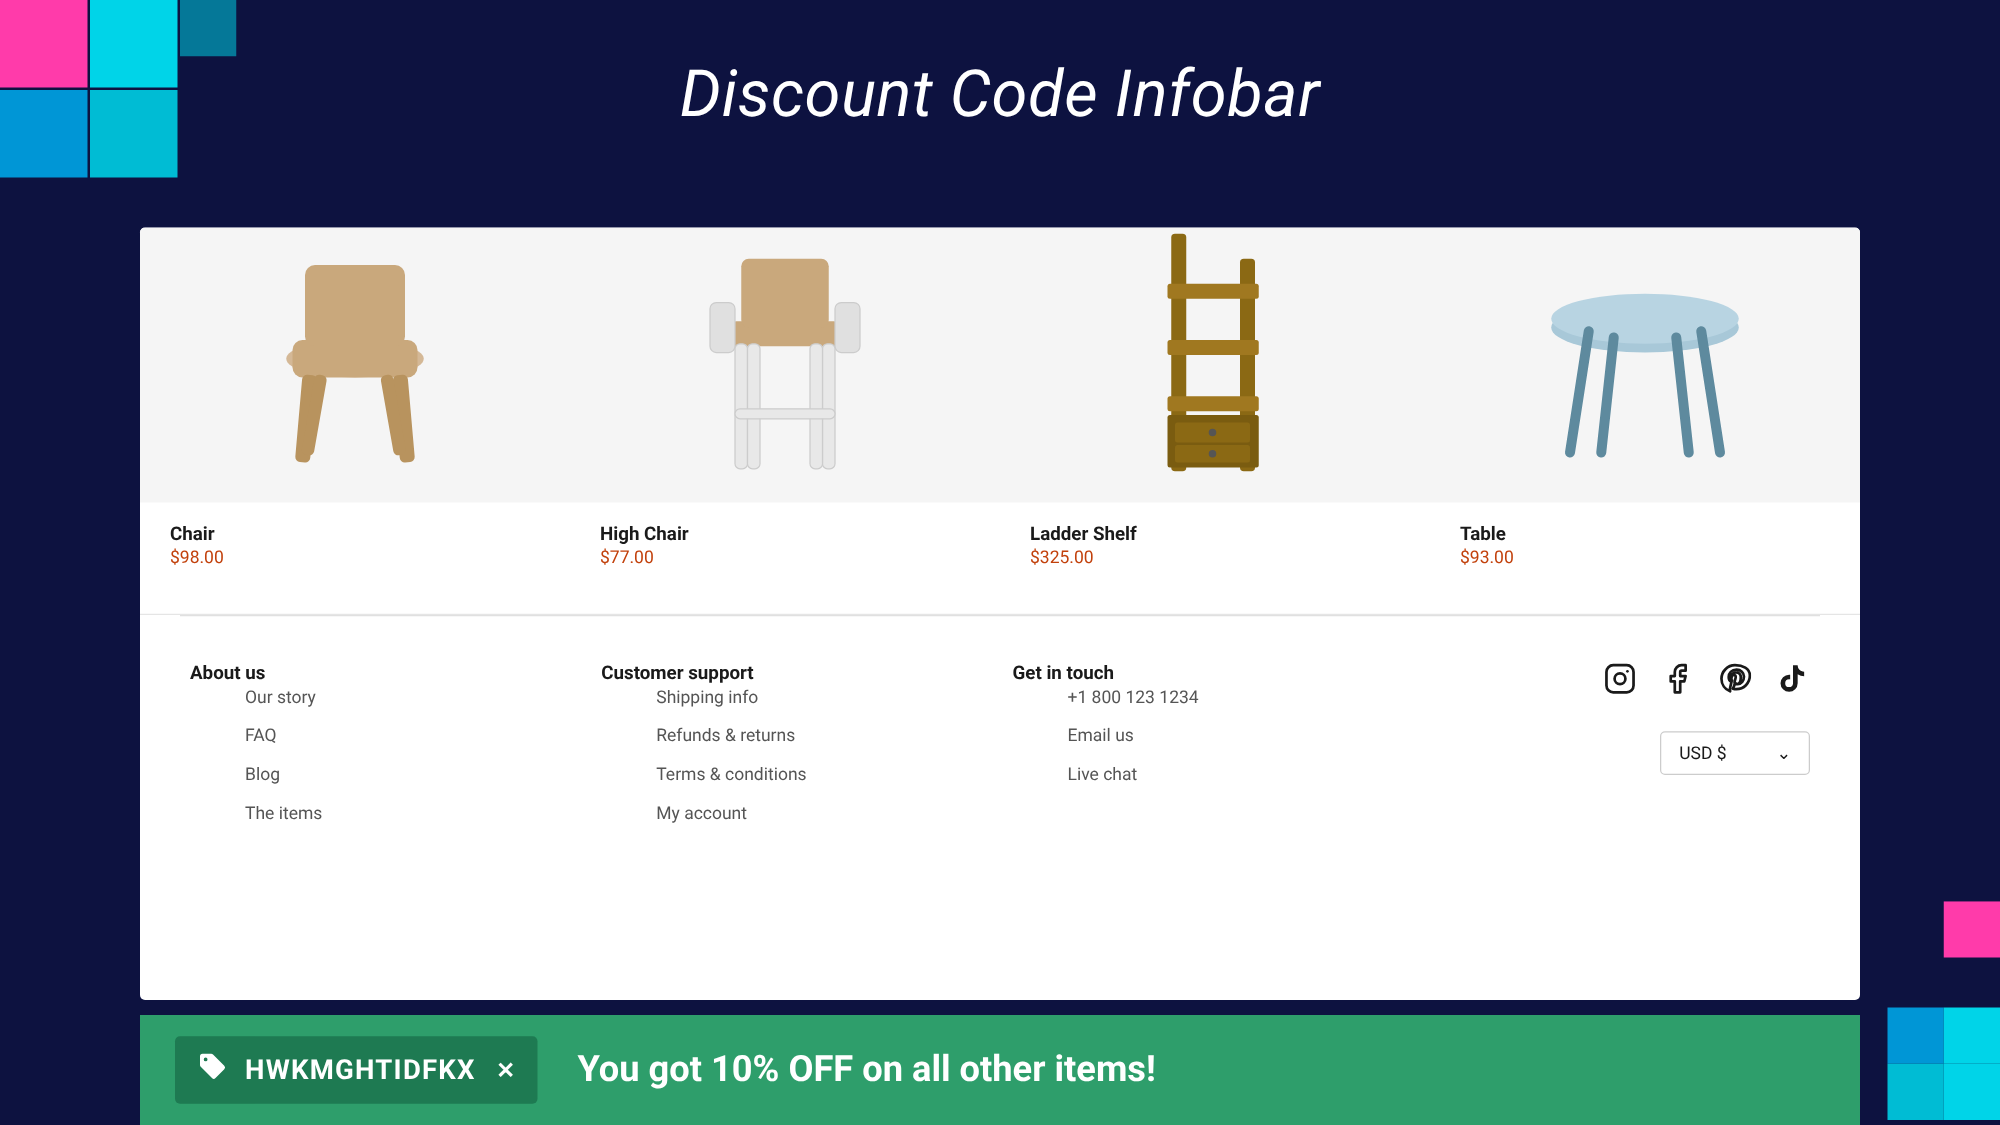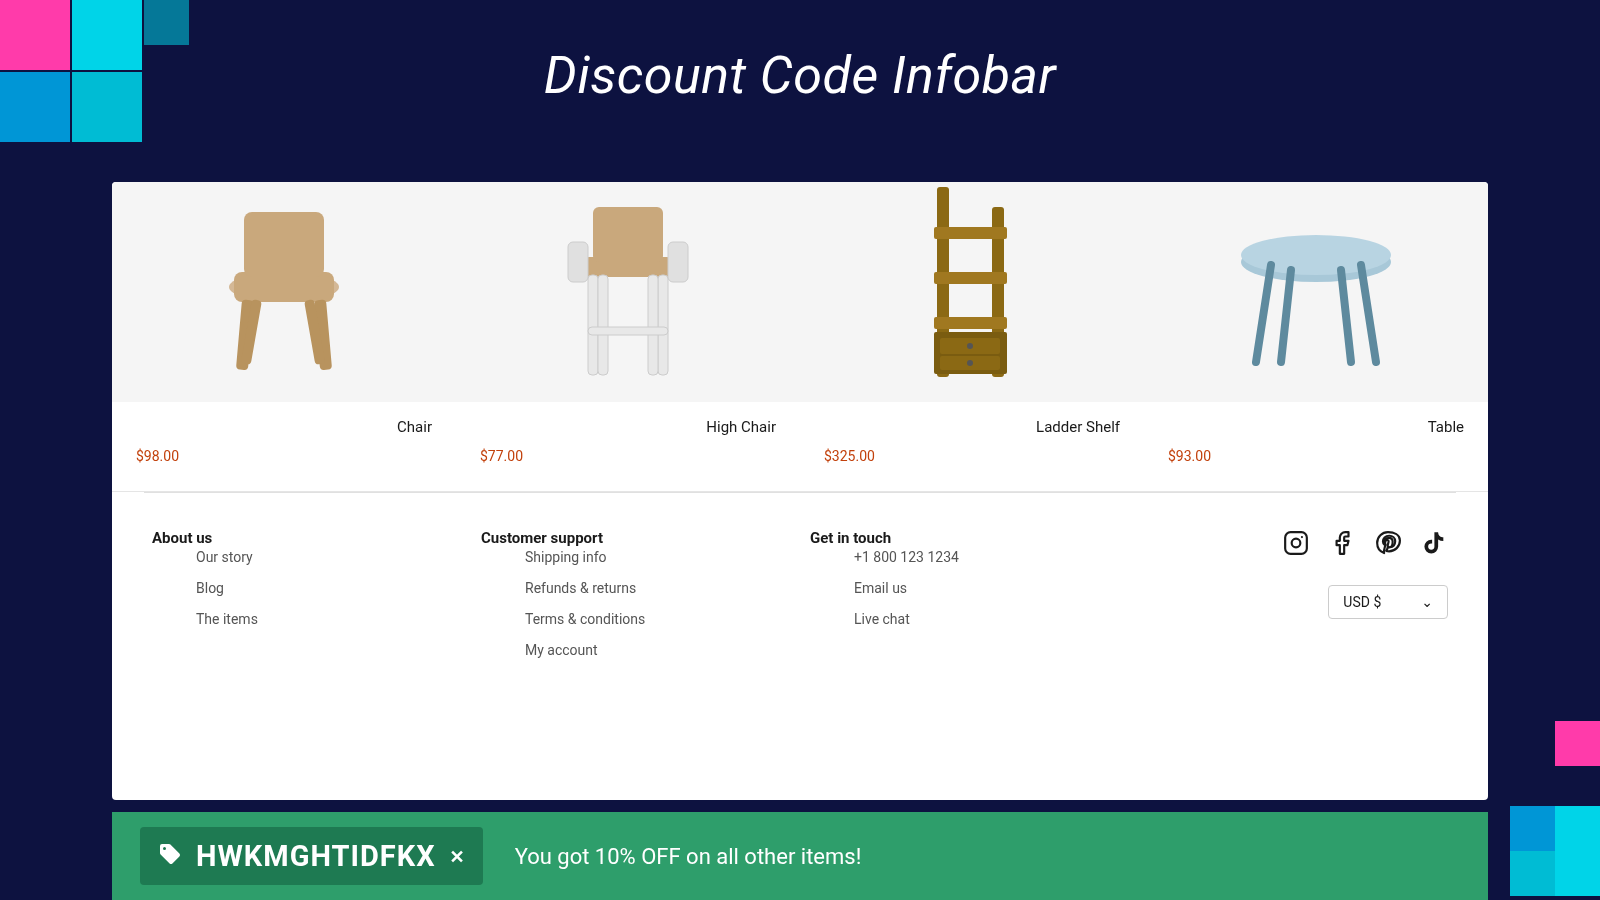--- a/index.html
+++ b/index.html
@@ -68,24 +68,23 @@
       background: #f5f5f5;
       overflow: hidden;
     }
 
     
     .product-info {
       padding: 16px 24px 12px;
     }
     .product-name {
       font-size: 15px;
-      font-weight: 400;
+      font-weight: 700;
       color: #1a1a1a;
-      margin-bottom: 12px;
-      text-align: right;
+      margin-bottom: 2px;
     }
     .product-price {
       font-size: 14px;
       color: #c2410c;
     }
 
     
     .footer-section {
       display: grid;
       grid-template-columns: 1fr 1fr 1fr 1fr;
@@ -178,37 +177,37 @@
       min-width: 290px;
     }
 
     .tag-icon {
       color: white;
       font-size: 22px;
     }
 
     .discount-code-text {
       color: #ffffff;
-      font-size: 29px;
+      font-size: 22px;
       font-weight: 700;
       letter-spacing: 1px;
       flex: 1;
     }
 
     .close-btn {
       color: #ffffff;
       font-size: 18px;
       cursor: pointer;
       font-weight: bold;
     }
 
     .infobar-message {
       color: #ffffff;
-      font-size: 22px;
-      font-weight: 400;
+      font-size: 29px;
+      font-weight: 700;
     }
 
     
     .deco-tl {
       position: absolute;
       top: 0;
       left: 0;
     }
     .deco-br {
       position: absolute;
@@ -339,20 +338,21 @@
   </div>
 
   <div style="height:1px; background:#e0e0e0; margin: 0 32px;"></div>
 
   <div class="footer-section">
 
     <div class="footer-col">
       <h3>About us</h3>
       <ul>
         <li><a>Our story</a></li>
+        <li><a>FAQ</a></li>
         <li><a>Blog</a></li>
         <li><a>The items</a></li>
       </ul>
     </div>
 
     <div class="footer-col">
       <h3>Customer support</h3>
       <ul>
         <li><a>Shipping info</a></li>
         <li><a>Refunds &amp; returns</a></li>

